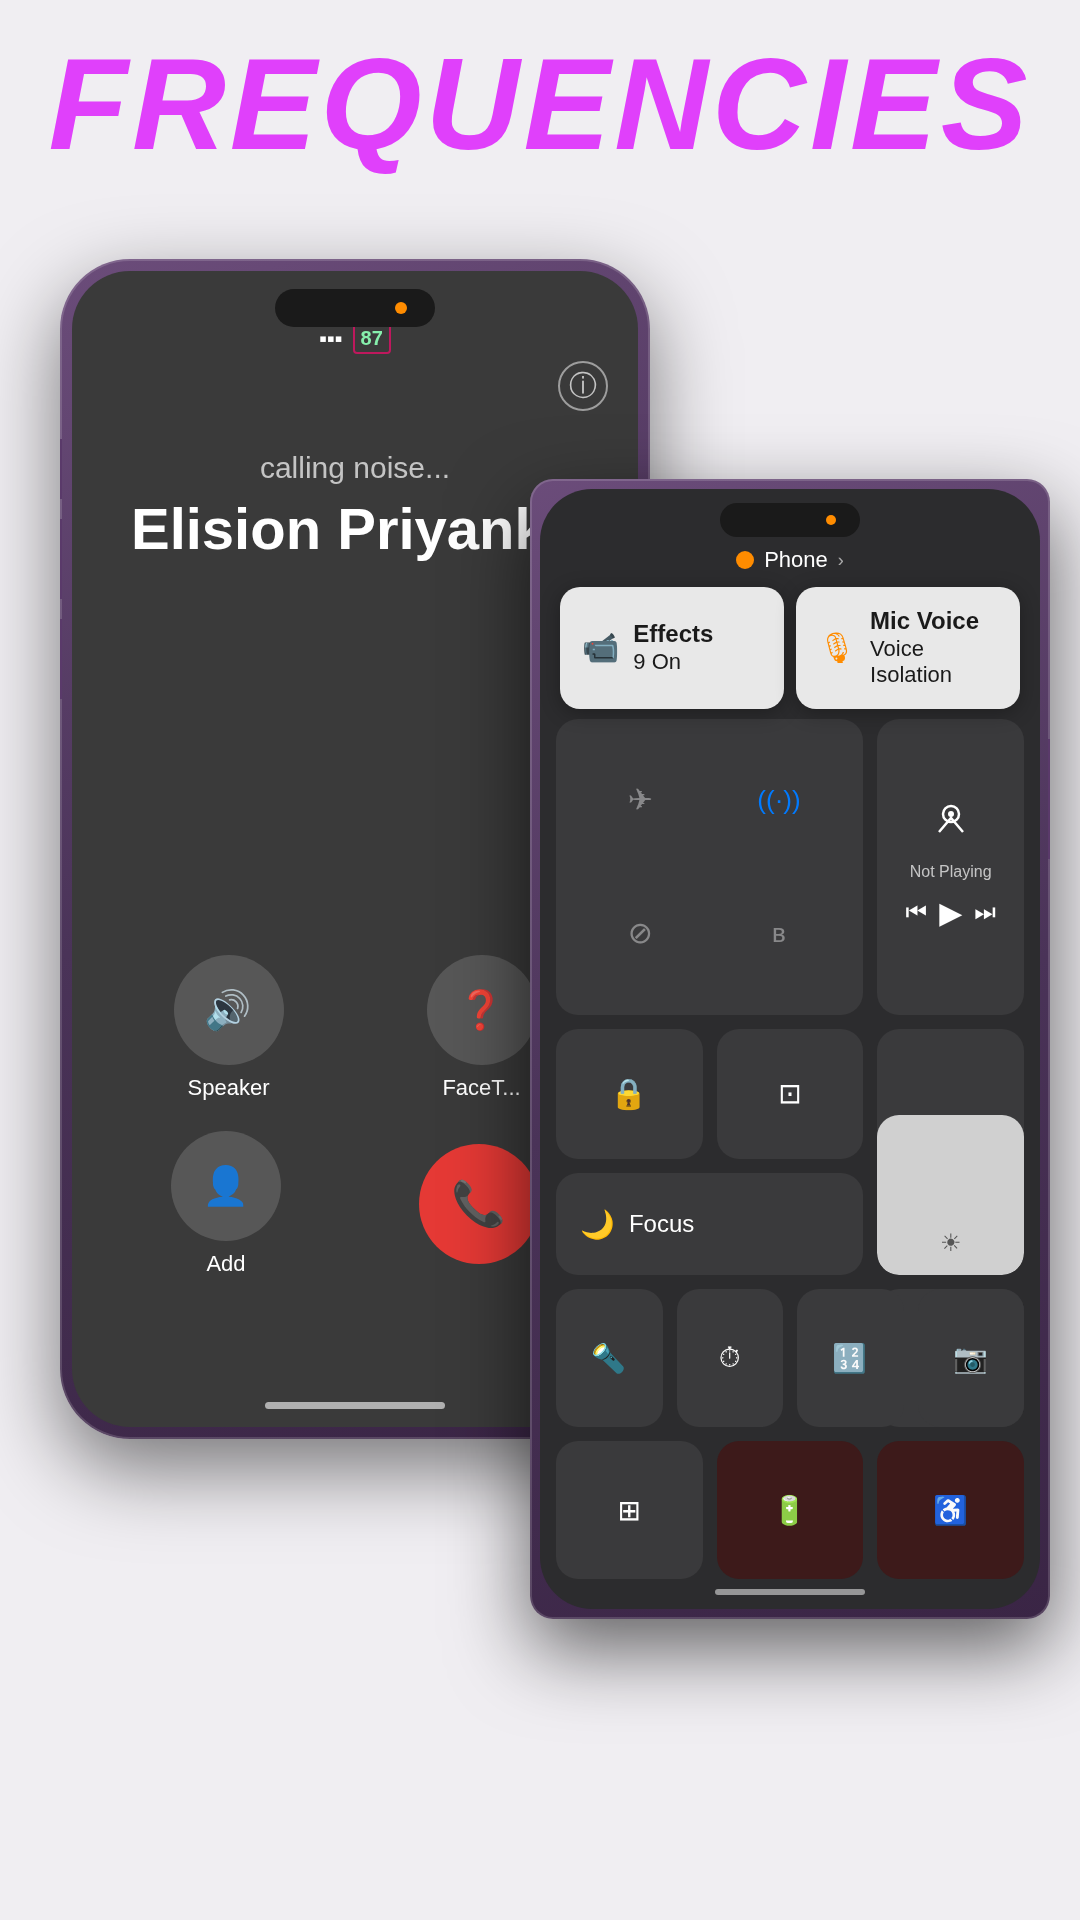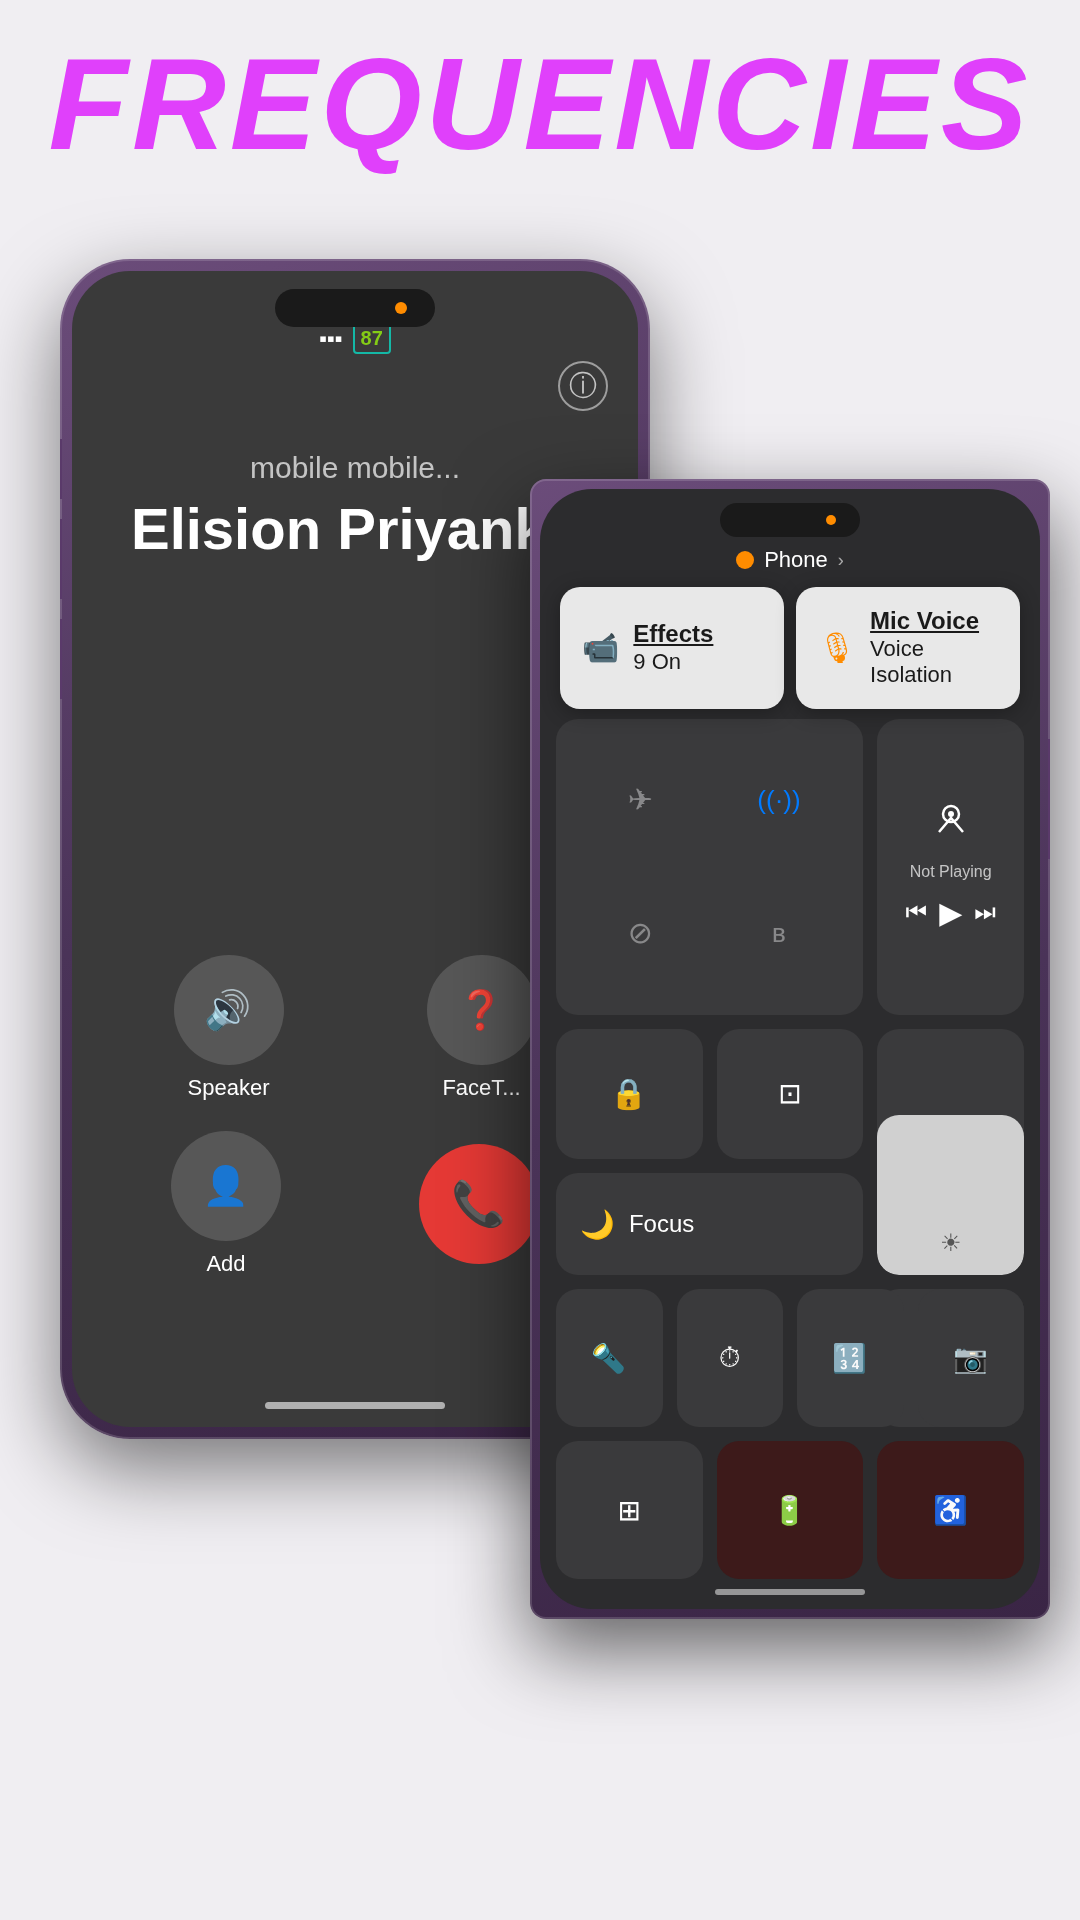--- a/index.html
+++ b/index.html
@@ -213,21 +213,21 @@
     }
 
     
     .phone-small {
       position: absolute;
       right: 30px;
       top: 280px;
       width: 520px;
       height: 1140px;
       background: linear-gradient(160deg, #6b4c7a 0%, #4a3358 50%, #3a2545 100%);
-      border-radius: 16px;
+      border-radius: 23px;
       box-shadow: 0 30px 80px rgba(0,0,0,0.6), inset 0 0 0 2px rgba(255,255,255,0.15);
       z-index: 10;
       overflow: hidden;
     }
     .phone-small-screen {
       position: absolute;
       top: 10px;
       left: 10px;
       right: 10px;
       bottom: 10px;
@@ -308,21 +308,20 @@
     }
     .pill-text {
       display: flex;
       flex-direction: column;
     }
     .pill-title {
       font-size: 24px;
       font-weight: 600;
       color: #1a1a1a;
       line-height: 1.2;
-      text-decoration: underline;
     }
     .pill-subtitle {
       font-size: 22px;
       color: #1a1a1a;
       line-height: 1.2;
     }
 
     
     .cc-grid {
       position: absolute;
@@ -479,27 +478,27 @@
     <div class="phone-large-screen">
 
       <div class="phone-large-notch">
         <div class="dynamic-island-dot"></div>
       </div>
 
       <div class="status-bar-large">
         <span class="status-time">10:31</span>
         <div class="status-icons">
           <span style="font-size:22px; color:white;">▪▪▪</span>
-          <span style="color:#84cc16; font-size:20px; border:2px solid #14b8a6; border-radius:4px; padding:2px 6px; font-weight:700;">87</span>
+          <span style="color:#86efac; font-size:20px; border:2px solid #be185d; border-radius:4px; padding:2px 6px; font-weight:700;">87</span>
         </div>
       </div>
 
       <div class="call-screen-content">
         <div class="info-button">ⓘ</div>
-        <div class="calling-label">mobile mobile...</div>
+        <div class="calling-label">calling noise...</div>
         <div class="contact-name">Elision Priyanka</div>
       </div>
 
       <div class="call-buttons">
         <div class="call-btn-row">
           <div class="call-btn">
             <div class="call-btn-circle">
               <span>🔊</span>
             </div>
             <span class="call-btn-label">Speaker</span>

